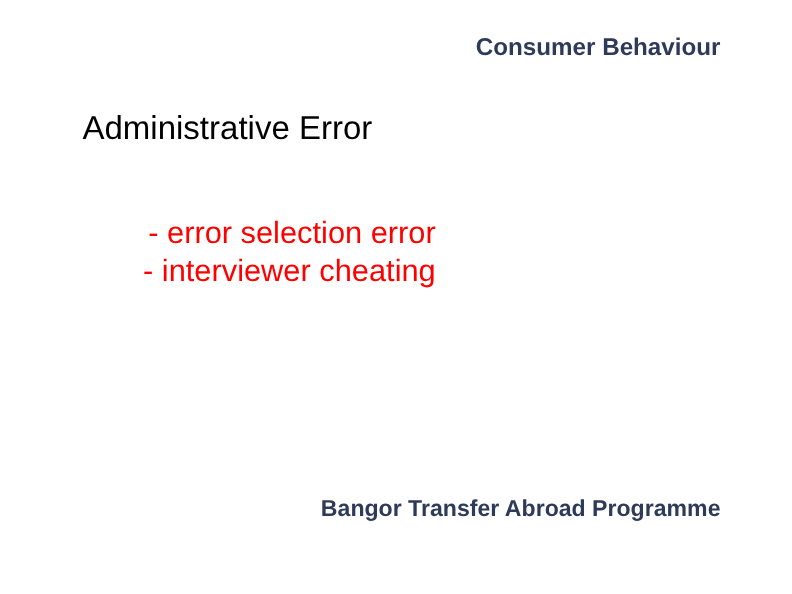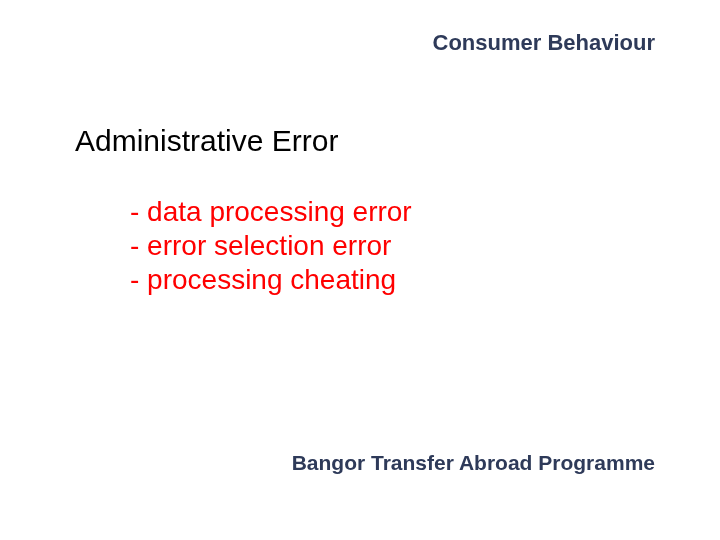--- a/index.html
+++ b/index.html
@@ -1,38 +1,39 @@
 <!DOCTYPE html>
 <html><head>
   <meta charset="utf-8">
   <style>
     * {
       margin: 0;
       padding: 0;
       box-sizing: border-box;
+      text-align: right;
     }
     body {
       width: 720px;
       height: 540px;
       background: #ffffff;
       font-family: Arial, Helvetica, sans-serif;
       position: relative;
       overflow: hidden;
     }
     .header {
       position: absolute;
       top: 30px;
       right: 65px;
       font-size: 22px;
       font-weight: bold;
       color: #2e3a59;
     }
     .title {
       position: absolute;
-      top: 124px;
+      top: 100px;
       left: 75px;
       font-size: 30px;
       color: #000000;
     }
     .content {
       position: absolute;
       top: 195px;
       left: 130px;
     }
     .content-item {
@@ -50,18 +51,17 @@
     }
   </style>
 </head>
 <body>
 
 <div class="header">Consumer Behaviour</div>
 
 <div class="title">Administrative Error</div>
 
 <div class="content">
-  <div class="content-item">- data processing error</div>
   <div class="content-item">- error selection error</div>
-  <div class="content-item">- processing cheating</div>
+  <div class="content-item">- interviewer cheating</div>
 </div>
 
 <div class="footer">Bangor Transfer Abroad Programme</div>
 
 </body></html>

